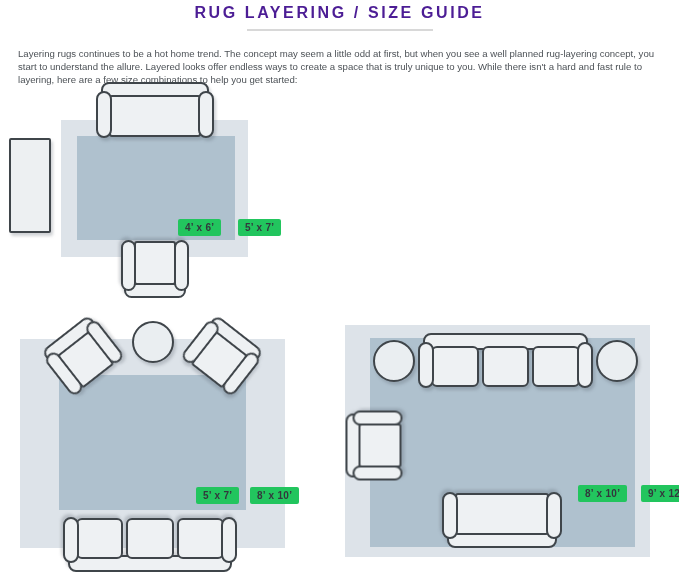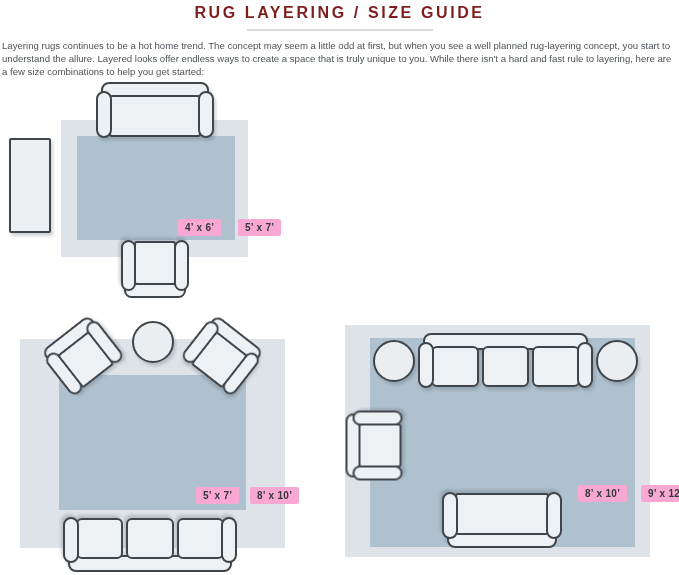--- a/index.html
+++ b/index.html
@@ -2,23 +2,23 @@
 <html><head>
 <meta charset="utf-8">
 <style>
   html,body{margin:0;padding:0;background:#fff;}
   #canvas{position:relative;width:679px;height:575px;background:#fff;overflow:hidden;
           font-family:"Liberation Sans",sans-serif;}
 
   
   #hdr{position:absolute;left:0;top:0;width:679px;}
   #title{margin:4px 8px 0;text-align:center;font-size:16px;font-weight:600;
-         letter-spacing:2.6px;color:#7f1d1d;}
+         letter-spacing:2.6px;color:#4c1d95;}
   #divider{width:186px;height:2px;background:#d8d8d8;margin:7px auto 8px;}
-  #intro{margin:0;padding:0 2px;font-size:9.6px;line-height:13px;color:#4d5257;}
+  #intro{margin:16px;padding:0 2px;font-size:9.6px;line-height:13px;color:#4d5257;}
 
   
   .layout{position:absolute;}
   .rug{position:absolute;}
   .rug.outer{background:#dde3e9;}
   .rug.inner{background:#afc1ce;}
 
   
   .furn{position:absolute;filter:drop-shadow(2px 3px 1.5px rgba(70,80,90,.25));}
   .furn .part,.furn .cushion{position:absolute;display:block;box-sizing:border-box;
@@ -34,21 +34,21 @@
 
   .up{transform:rotate(180deg);}
   .right{transform:rotate(-90deg);}
   .tilt-l{transform:rotate(-38deg);}
   .tilt-r{transform:rotate(38deg);}
 
   .circle{border-radius:50%;background:#eaeef1;border:2px solid #3f454a;box-sizing:border-box;}
   .console{background:#edf0f2;border:2px solid #3f454a;border-radius:2px;box-sizing:border-box;}
 
   
-  .size-label{position:absolute;background:#f9a8d4;padding:3px 7px;border-radius:2px;
+  .size-label{position:absolute;background:#22c55e;padding:3px 7px;border-radius:2px;
         font-size:10px;line-height:11px;font-weight:700;letter-spacing:.3px;
         color:#33383d;white-space:nowrap;}
 </style>
 </head>
 <body>
 
 <div id="canvas">
 
   <div id="hdr">
     <h1 id="title">RUG LAYERING / SIZE GUIDE</h1>

